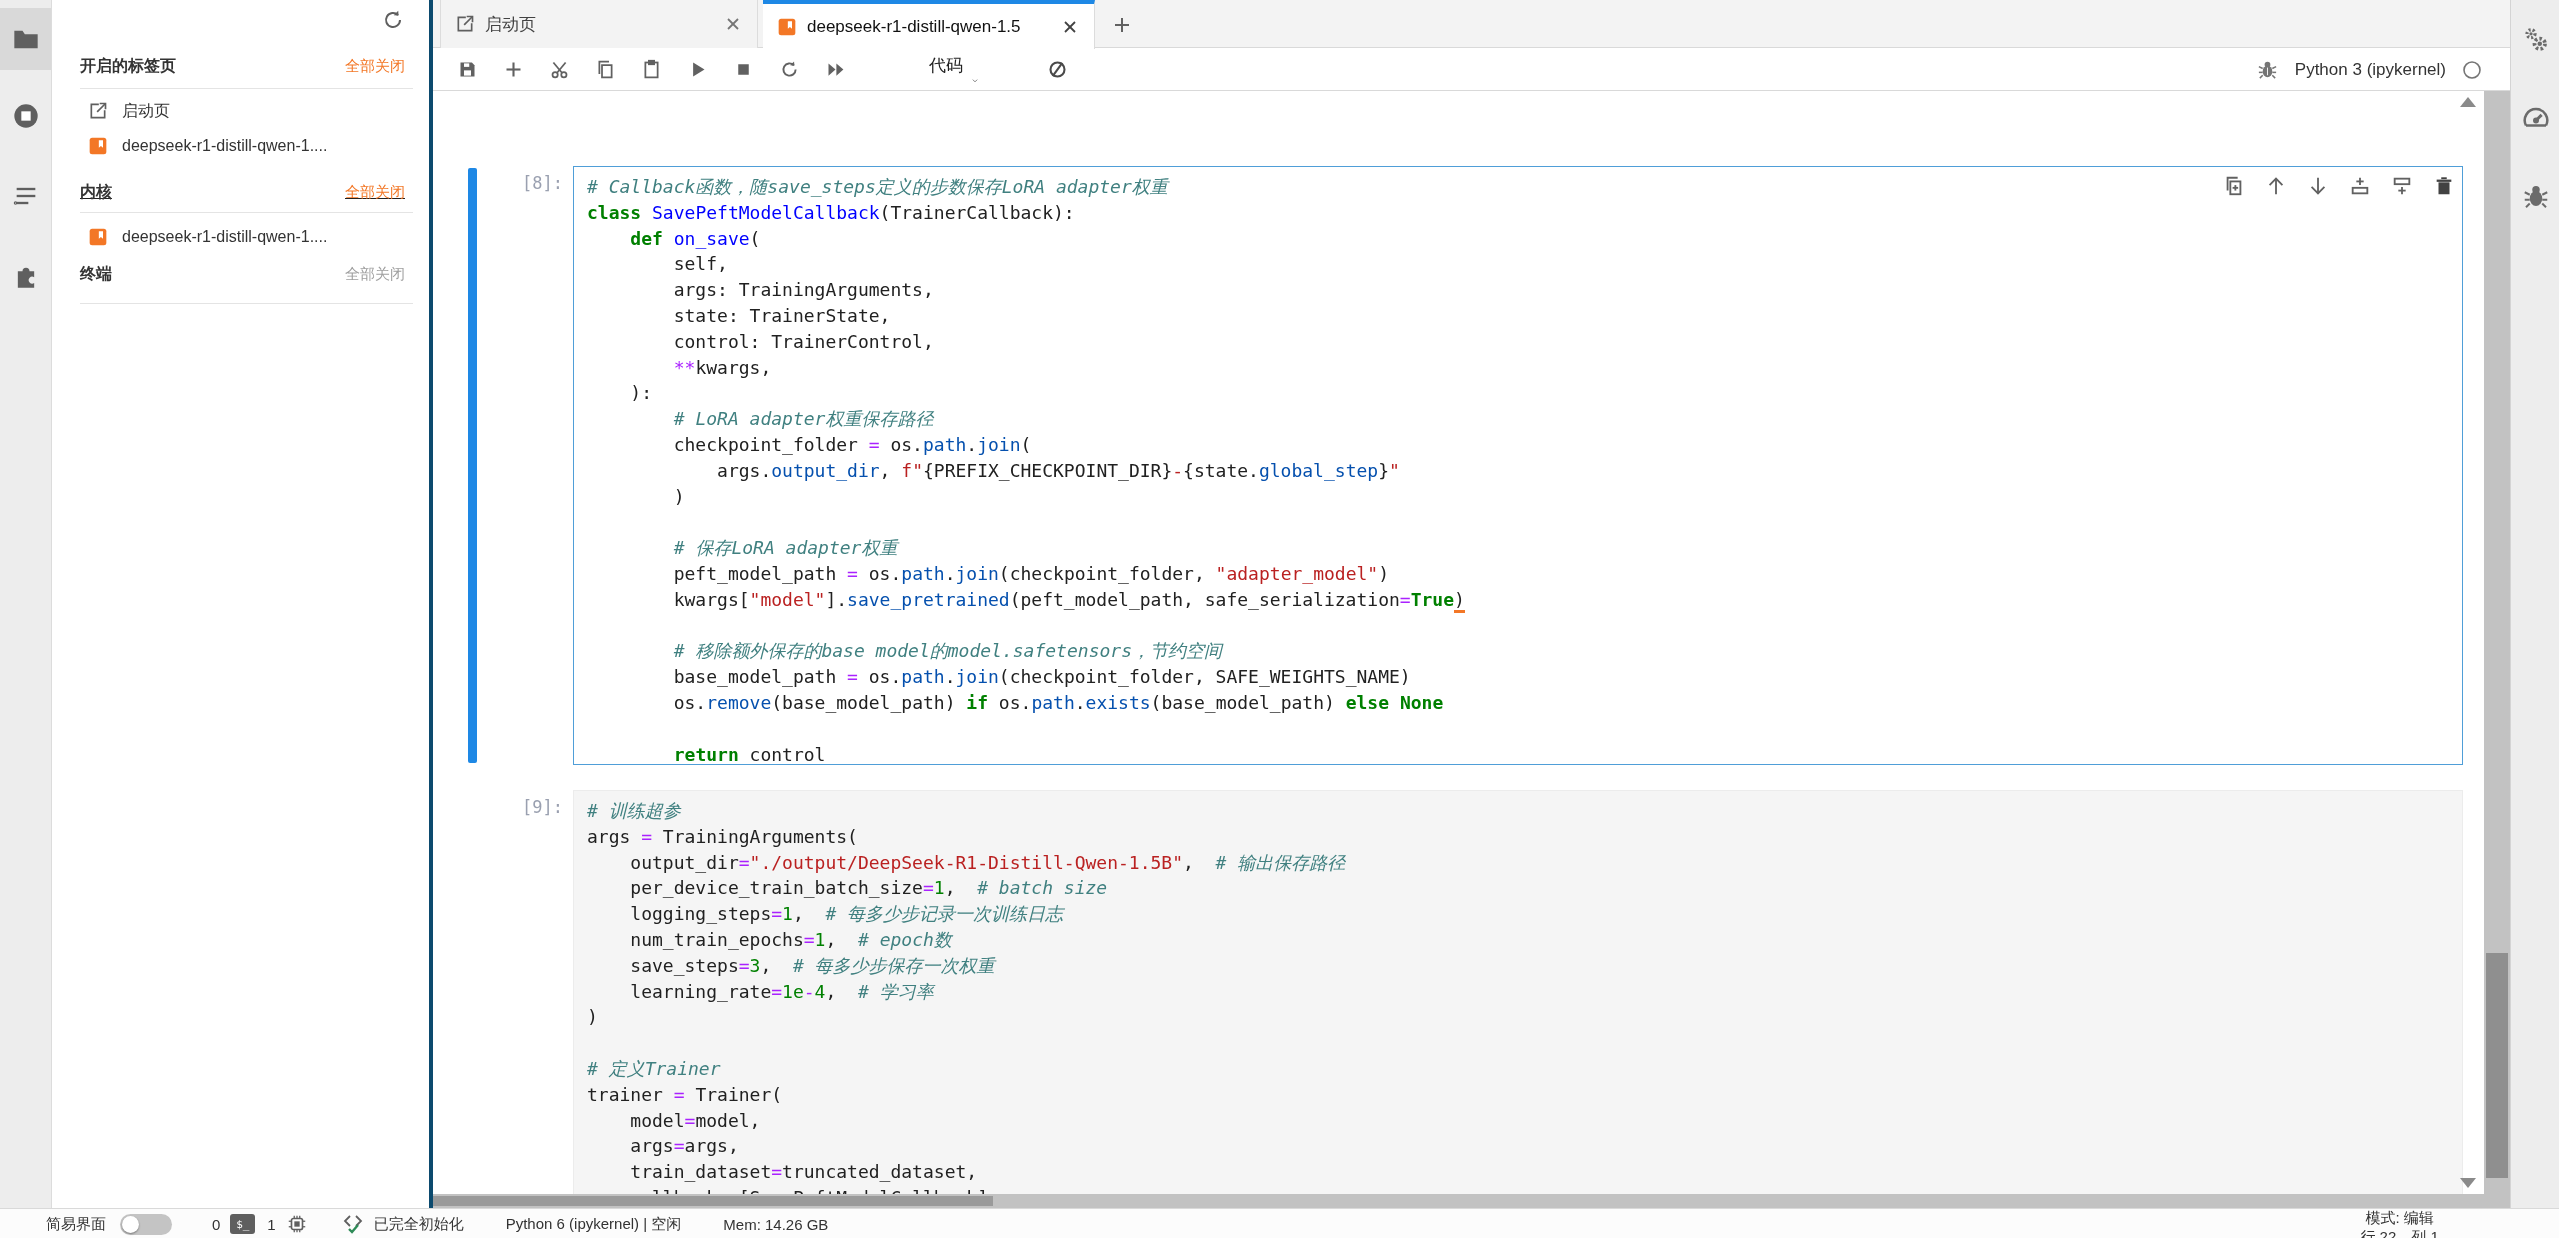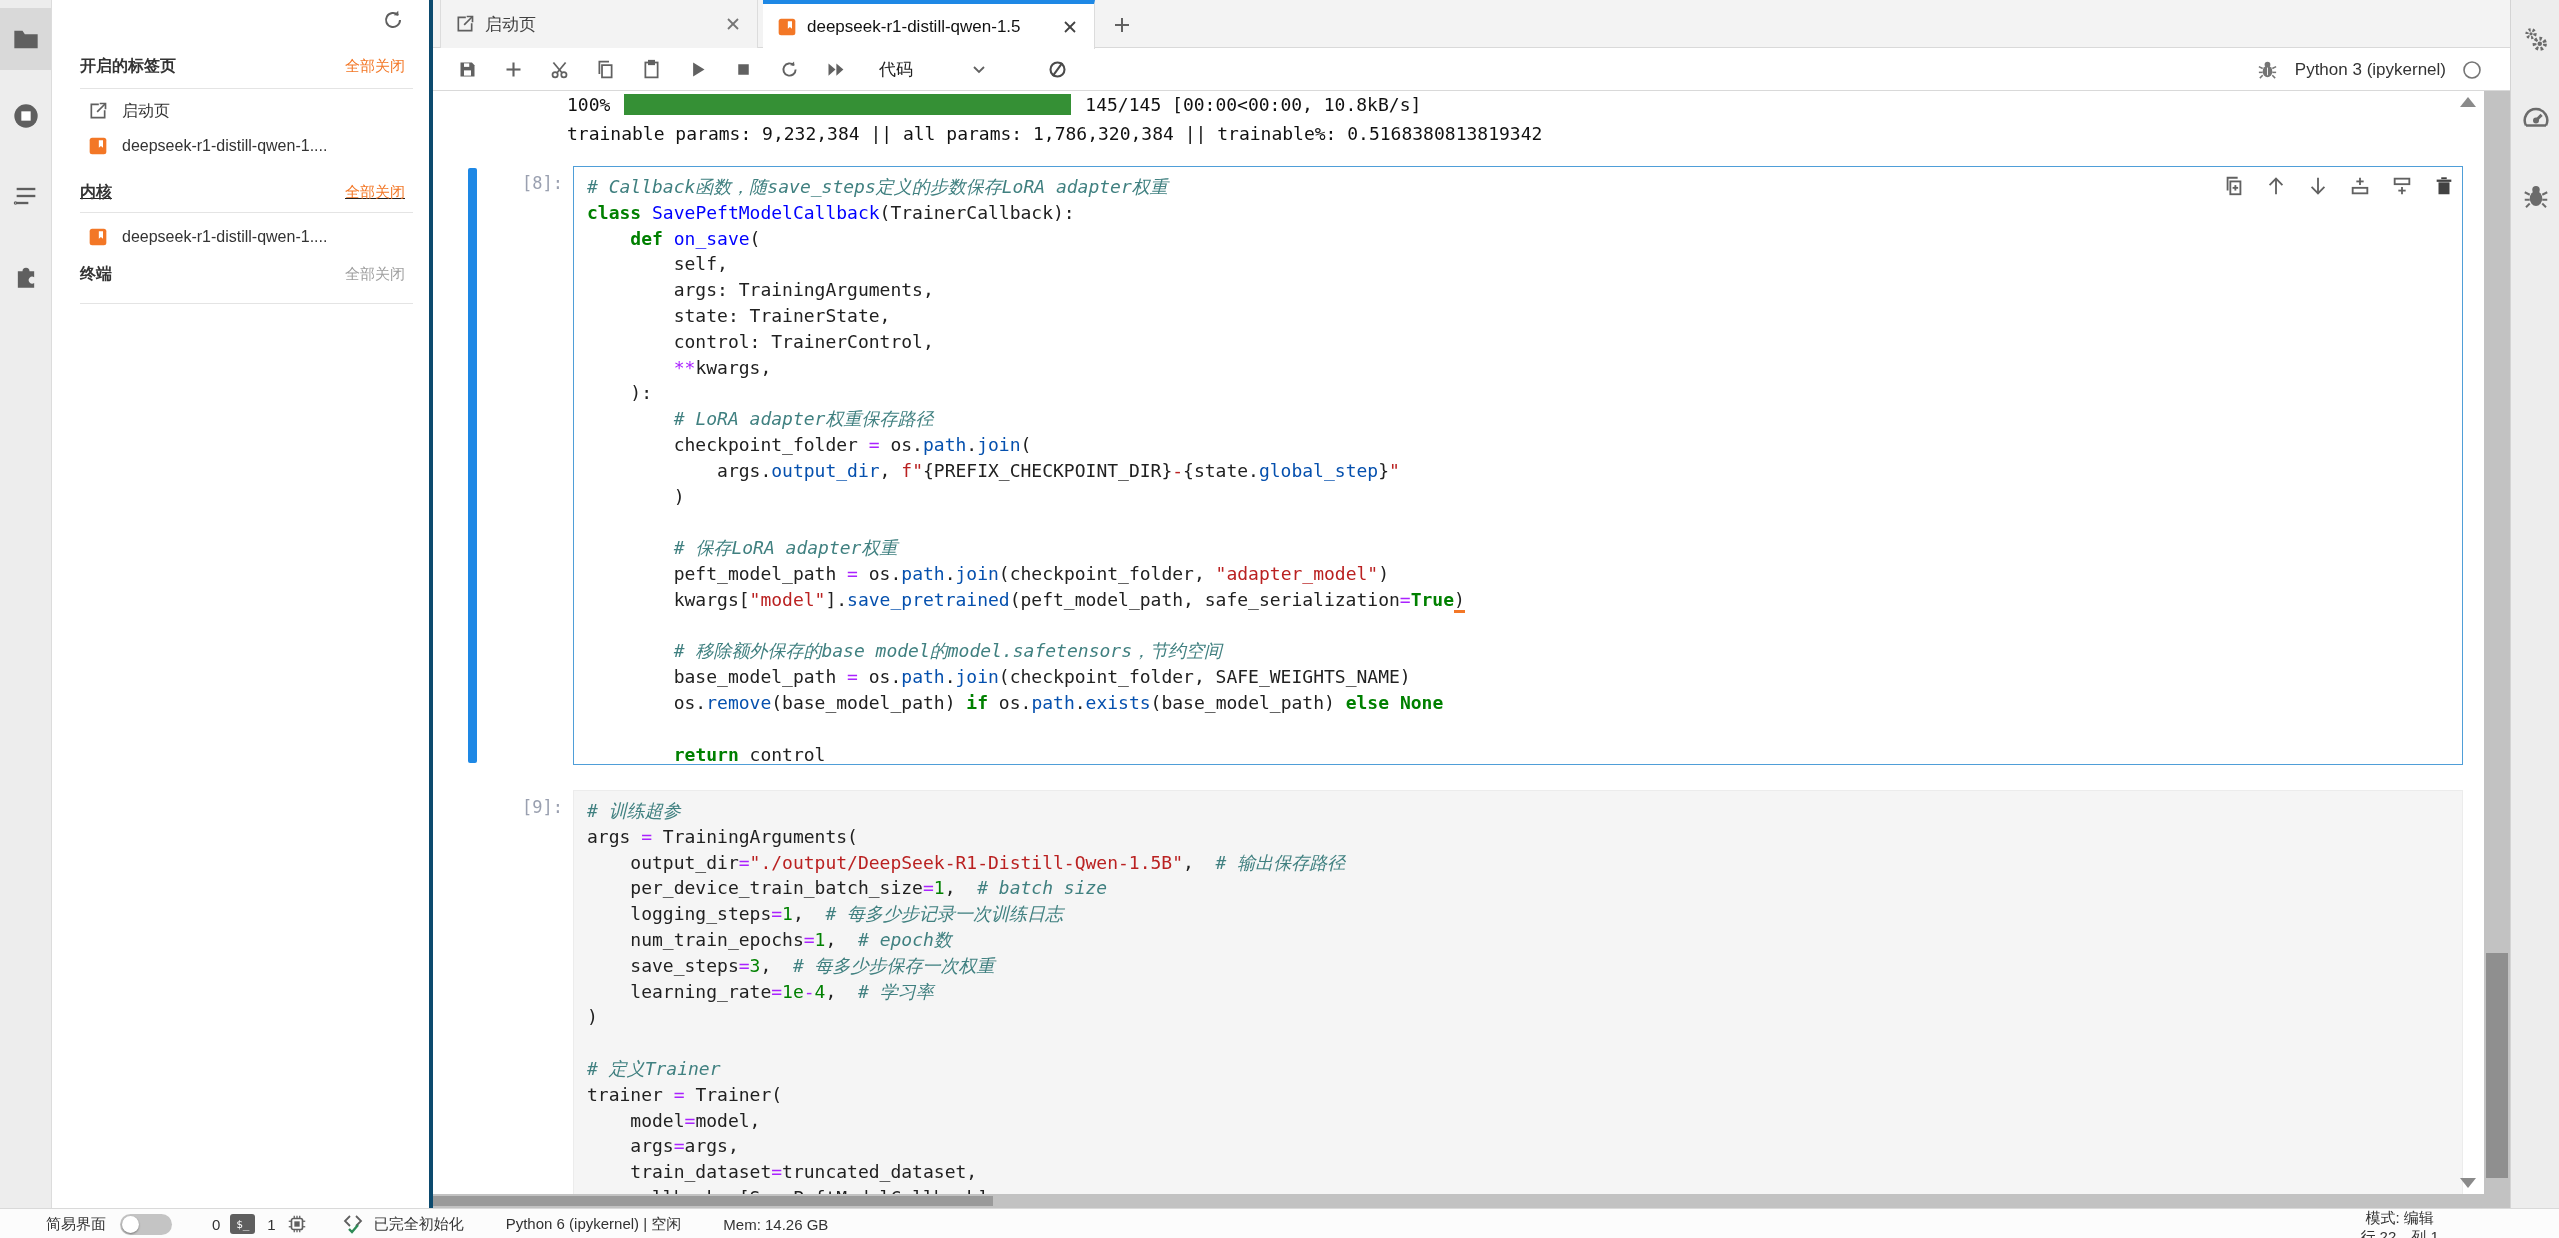--- a/index.html
+++ b/index.html
@@ -33,21 +33,21 @@
   .tab-launcher { left:7px; width:318px; background:#f3f3f3; border-left:1px solid #dcdcdc; border-right:1px solid #dcdcdc; color:#424242; }
   .tab-notebook { left:330px; width:332px; background:#ffffff; border-top:4px solid var(--tab_blue,#1e88e5); border-right:1px solid #dcdcdc; height:49px; z-index:2; color:#111; }
   .tab .tab-label { flex:1 1 auto; white-space:nowrap; overflow:hidden; }
   .tab-close { width:20px; height:20px; display:flex; align-items:center; justify-content:center; cursor:pointer; }
   .tab-add { position:absolute; left:672px; top:8px; width:34px; height:34px; display:flex; align-items:center; justify-content:center; cursor:pointer; }
 
   
   .nb-toolbar { position:absolute; left:0; top:48px; right:0; height:43px; background:#ffffff; border-bottom:1px solid #d9d9d9; display:flex; align-items:center; padding-left:14px; z-index:1; }
   .tb-btn { width:40px; height:32px; display:flex; align-items:center; justify-content:center; margin-right:6px; cursor:pointer; border-radius:2px; }
   .tb-btn svg { width:21px; height:21px; }
-  .celltype-select { display:flex; align-items:center; margin-left:10px; width:150px; height:30px; padding:0 8px; cursor:pointer; }
+  .celltype-select { display:flex; align-items:center; margin-left:10px; width:150px; height:30px; padding:0 8px; cursor:pointer;flex-direction:column; }
   .celltype-label { font-size:17px; color:#212121; }
   .celltype-chevron { margin-left:58px; }
   .kernel-busy-btn { margin-left:16px; }
   .tb-right { position:absolute; right:28px; top:0; height:43px; display:flex; align-items:center; gap:16px; }
   .kernel-name { font-size:17px; color:#333; cursor:pointer; }
 
   
   .nbarea { position:absolute; left:0; top:91px; right:26px; bottom:14px; background:#ffffff; overflow:hidden; }
 
   
@@ -313,28 +313,20 @@
           </svg>
         <span class="kernel-name">Python 3 (ipykernel)</span>
         <svg width="20" height="20" viewBox="0 0 20 20">
             <circle cx="10" cy="10" r="8" fill="none" stroke="#757575" stroke-width="1.6"></circle>
           </svg>
       </div>
     </div>
 
     <div class="nbarea">
 
-      <div class="top-output">
-        <div class="prog-row">
-          <span>100%</span>
-          <span class="prog-bar"></span>
-          <span>145/145 [00:00&lt;00:00, 10.8kB/s]</span>
-        </div>
-        <div class="params-row">trainable params: 9,232,384 || all params: 1,786,320,384 || trainable%: 0.5168380813819342</div>
-      </div>
 
       <div class="collapser cell8-collapser"></div>
       <div class="prompt cell8-prompt">[8]:</div>
       <div class="cell-box cell8-box">
         <div class="code"><div class="code-line"><span class="tk-cm"># Callback函数，随save_steps定义的步数保存LoRA adapter权重</span></div><div class="code-line"><span class="tk-kw">class </span><span class="tk-df">SavePeftModelCallback</span><span class="tk-tx">(TrainerCallback):</span></div><div class="code-line"><span class="tk-tx">    </span><span class="tk-kw">def </span><span class="tk-df">on_save</span><span class="tk-tx">(</span></div><div class="code-line"><span class="tk-tx">        self,</span></div><div class="code-line"><span class="tk-tx">        args: TrainingArguments,</span></div><div class="code-line"><span class="tk-tx">        state: TrainerState,</span></div><div class="code-line"><span class="tk-tx">        control: TrainerControl,</span></div><div class="code-line"><span class="tk-tx">        </span><span class="tk-op">**</span><span class="tk-tx">kwargs,</span></div><div class="code-line"><span class="tk-tx">    ):</span></div><div class="code-line"><span class="tk-tx">        </span><span class="tk-cm"># LoRA adapter权重保存路径</span></div><div class="code-line"><span class="tk-tx">        checkpoint_folder </span><span class="tk-op">=</span><span class="tk-tx"> os.</span><span class="tk-pr">path</span><span class="tk-tx">.</span><span class="tk-pr">join</span><span class="tk-tx">(</span></div><div class="code-line"><span class="tk-tx">            args.</span><span class="tk-pr">output_dir</span><span class="tk-tx">, </span><span class="tk-st">f"</span><span class="tk-tx">{PREFIX_CHECKPOINT_DIR}</span><span class="tk-st">-</span><span class="tk-tx">{state.</span><span class="tk-pr">global_step</span><span class="tk-tx">}</span><span class="tk-st">"</span></div><div class="code-line"><span class="tk-tx">        )</span></div><div class="code-line">&nbsp;</div><div class="code-line"><span class="tk-tx">        </span><span class="tk-cm"># 保存LoRA adapter权重</span></div><div class="code-line"><span class="tk-tx">        peft_model_path </span><span class="tk-op">=</span><span class="tk-tx"> os.</span><span class="tk-pr">path</span><span class="tk-tx">.</span><span class="tk-pr">join</span><span class="tk-tx">(checkpoint_folder, </span><span class="tk-st">"adapter_model"</span><span class="tk-tx">)</span></div><div class="code-line"><span class="tk-tx">        kwargs[</span><span class="tk-st">"model"</span><span class="tk-tx">].</span><span class="tk-pr">save_pretrained</span><span class="tk-tx">(peft_model_path, safe_serialization</span><span class="tk-op">=</span><span class="tk-kw">True</span><span class="tk-tx tk-ulo">)</span></div><div class="code-line">&nbsp;</div><div class="code-line"><span class="tk-tx">        </span><span class="tk-cm"># 移除额外保存的base model的model.safetensors，节约空间</span></div><div class="code-line"><span class="tk-tx">        base_model_path </span><span class="tk-op">=</span><span class="tk-tx"> os.</span><span class="tk-pr">path</span><span class="tk-tx">.</span><span class="tk-pr">join</span><span class="tk-tx">(checkpoint_folder, SAFE_WEIGHTS_NAME)</span></div><div class="code-line"><span class="tk-tx">        os.</span><span class="tk-pr">remove</span><span class="tk-tx">(base_model_path) </span><span class="tk-kw">if</span><span class="tk-tx"> os.</span><span class="tk-pr">path</span><span class="tk-tx">.</span><span class="tk-pr">exists</span><span class="tk-tx">(base_model_path) </span><span class="tk-kw">else</span><span class="tk-tx"> </span><span class="tk-kw">None</span></div><div class="code-line">&nbsp;</div><div class="code-line"><span class="tk-tx">        </span><span class="tk-kw">return</span><span class="tk-tx"> control</span></div></div>
       </div>
 
       <div class="cell-toolbar">
         <div class="cell-tb-btn">
           <svg width="22" height="22" viewBox="0 0 24 24" fill="none" stroke="#616161" stroke-width="2">

